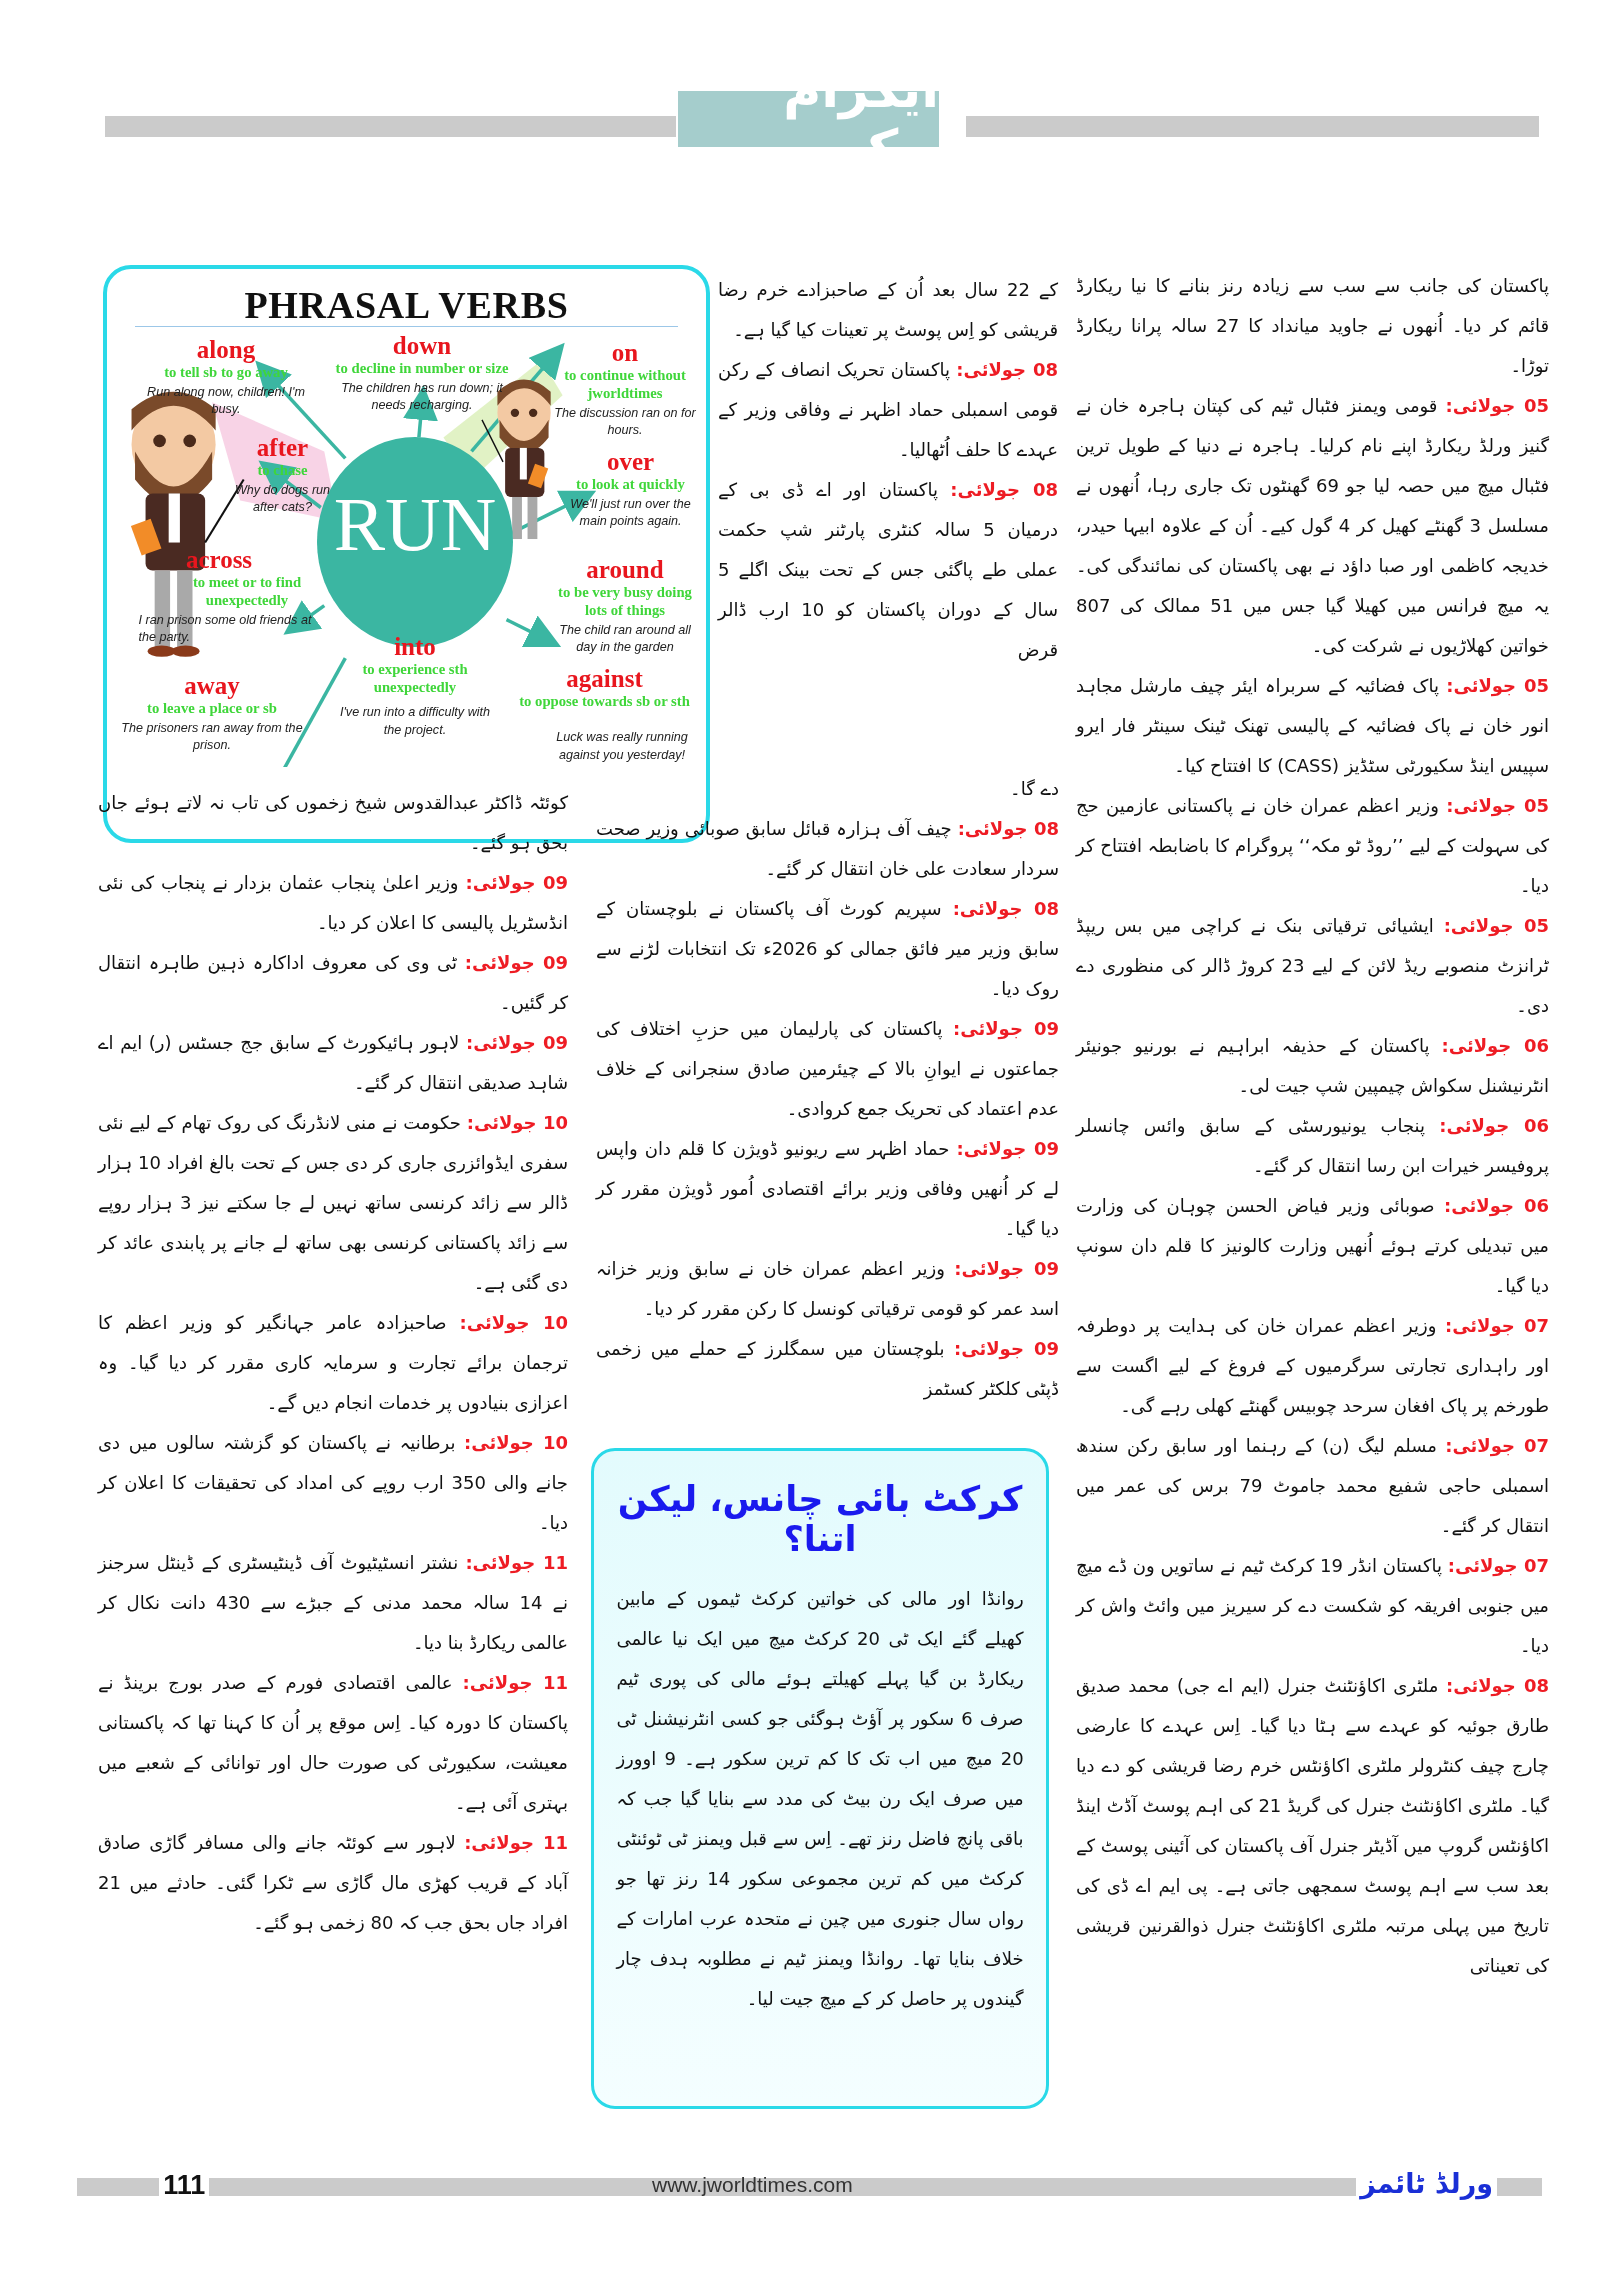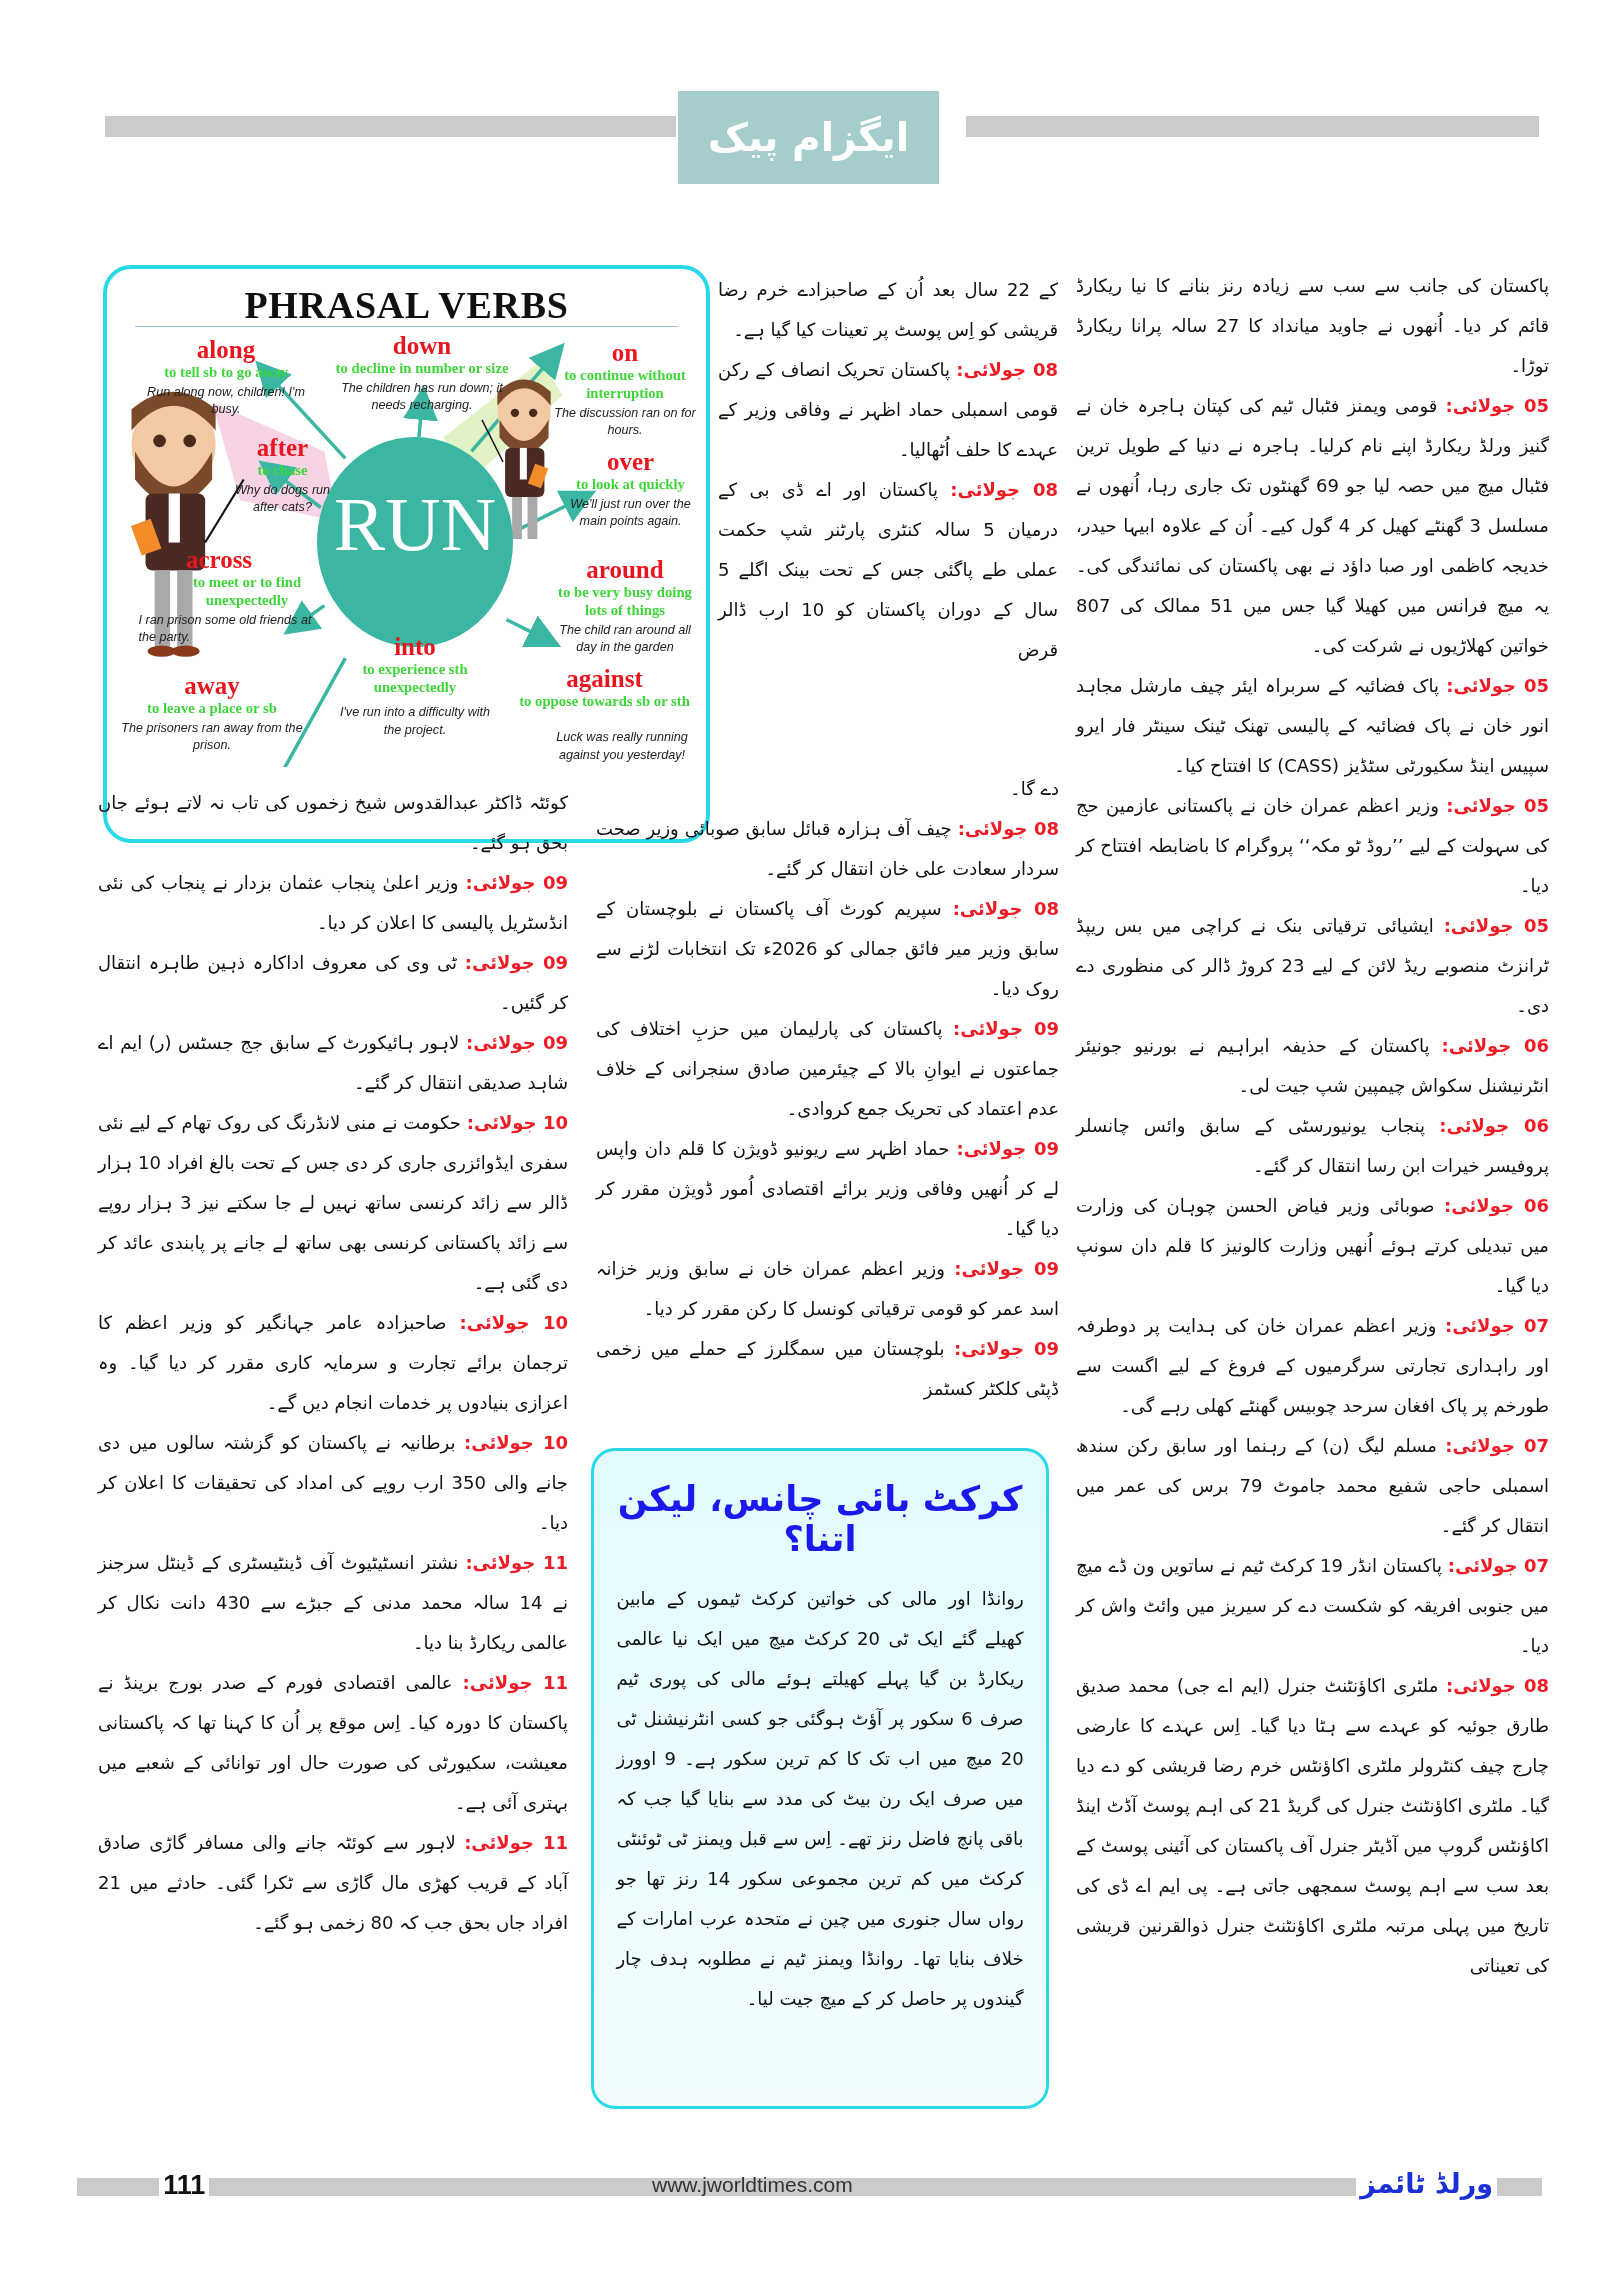--- a/index.html
+++ b/index.html
@@ -3,23 +3,23 @@
 <meta charset="utf-8">
 <style>
   html, body { margin:0; padding:0; background:#ffffff; }
   body { width:1619px; height:2273px; position:relative; overflow:hidden;
          font-family:"DejaVu Sans", sans-serif; color:#111; }
 
   
   .hdr-bar { position:absolute; top:116px; height:21px; background:#cbcbcb; }
   .hdr-bar.left { left:105px; width:571px; }
   .hdr-bar.right { left:966px; width:573px; }
-  .hdr-title { position:absolute; left:678px; top:91px; width:261px; height:93px;
+  .hdr-title { position:absolute; left:678px; top:91px; width:261px; height:56px;
                background:#a5cdcc; color:#ffffff; display:flex; align-items:center; justify-content:center;
-               font-family:"DejaVu Sans", sans-serif; font-weight:bold; font-size:39px; direction:rtl; }
+               font-family:"DejaVu Sans", sans-serif; font-weight:bold; font-size:52px; direction:rtl; }
 
   
   .col { position:absolute; direction:rtl; text-align:justify; font-family:"DejaVu Sans", sans-serif;
          font-size:18px; line-height:40px; }
   .col p { margin:0; }
   .date { color:#ee1c24; font-weight:bold; }
   .col-right { left:1076px; top:266px; width:473px; }
   .col-mid { left:596px; top:270px; width:463px; }
   .col-mid-top { left:718px; top:270px; width:340px; }
   .col-left { left:98px; top:783px; width:470px; }
@@ -126,21 +126,21 @@
     <div class="pv-def">to tell sb to go away</div>
     <div class="pv-ex" style="margin-top:2.8px;">Run along now, children! I'm busy.</div>
   </div>
   <div class="pv-item" style="left:210px; top:63px; width:210px;">
     <div class="pv-word">down</div>
     <div class="pv-def">to decline in number or size</div>
     <div class="pv-ex" style="margin-top:2.8px; padding:0 21px;">The children has run down; it needs recharging.</div>
   </div>
   <div class="pv-item" style="left:441px; top:70px; width:154px;">
     <div class="pv-word">on</div>
-    <div class="pv-def">to continue without interruption</div>
+    <div class="pv-def">to continue without jworldtimes</div>
     <div class="pv-ex" style="margin-top:2.8px;">The discussion ran on for hours.</div>
   </div>
   <div class="pv-item" style="left:123px; top:165px; width:105px;">
     <div class="pv-word">after</div>
     <div class="pv-def">to chase</div>
     <div class="pv-ex" style="margin-top:2.8px;font-style:italic;">Why do dogs run after cats?</div>
   </div>
   <div class="pv-item" style="left:448px; top:179px; width:151px;">
     <div class="pv-word">over</div>
     <div class="pv-def">to look at quickly</div>

